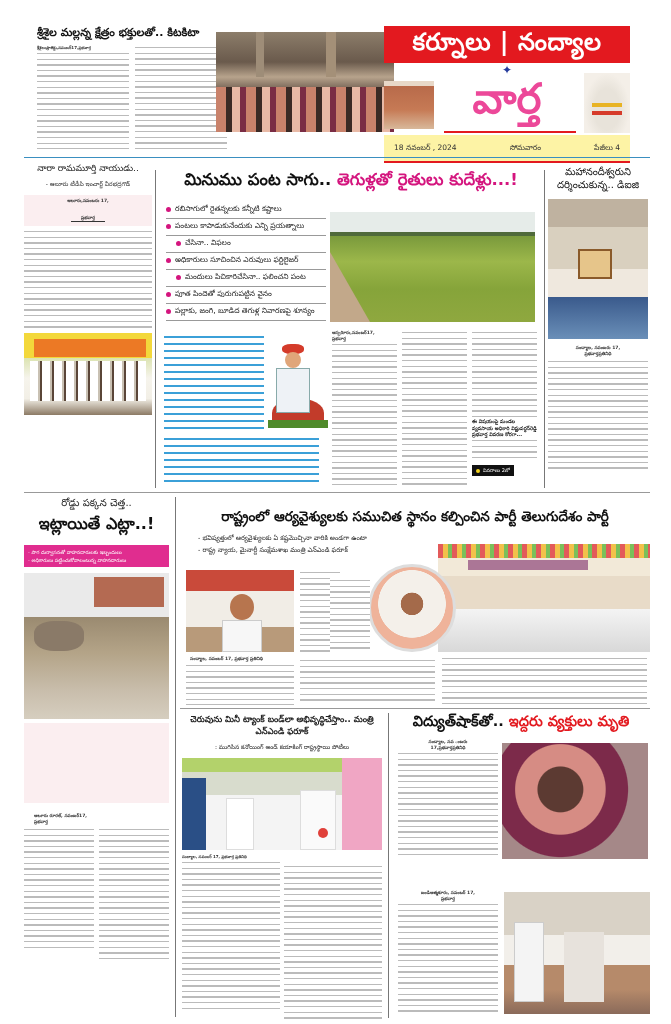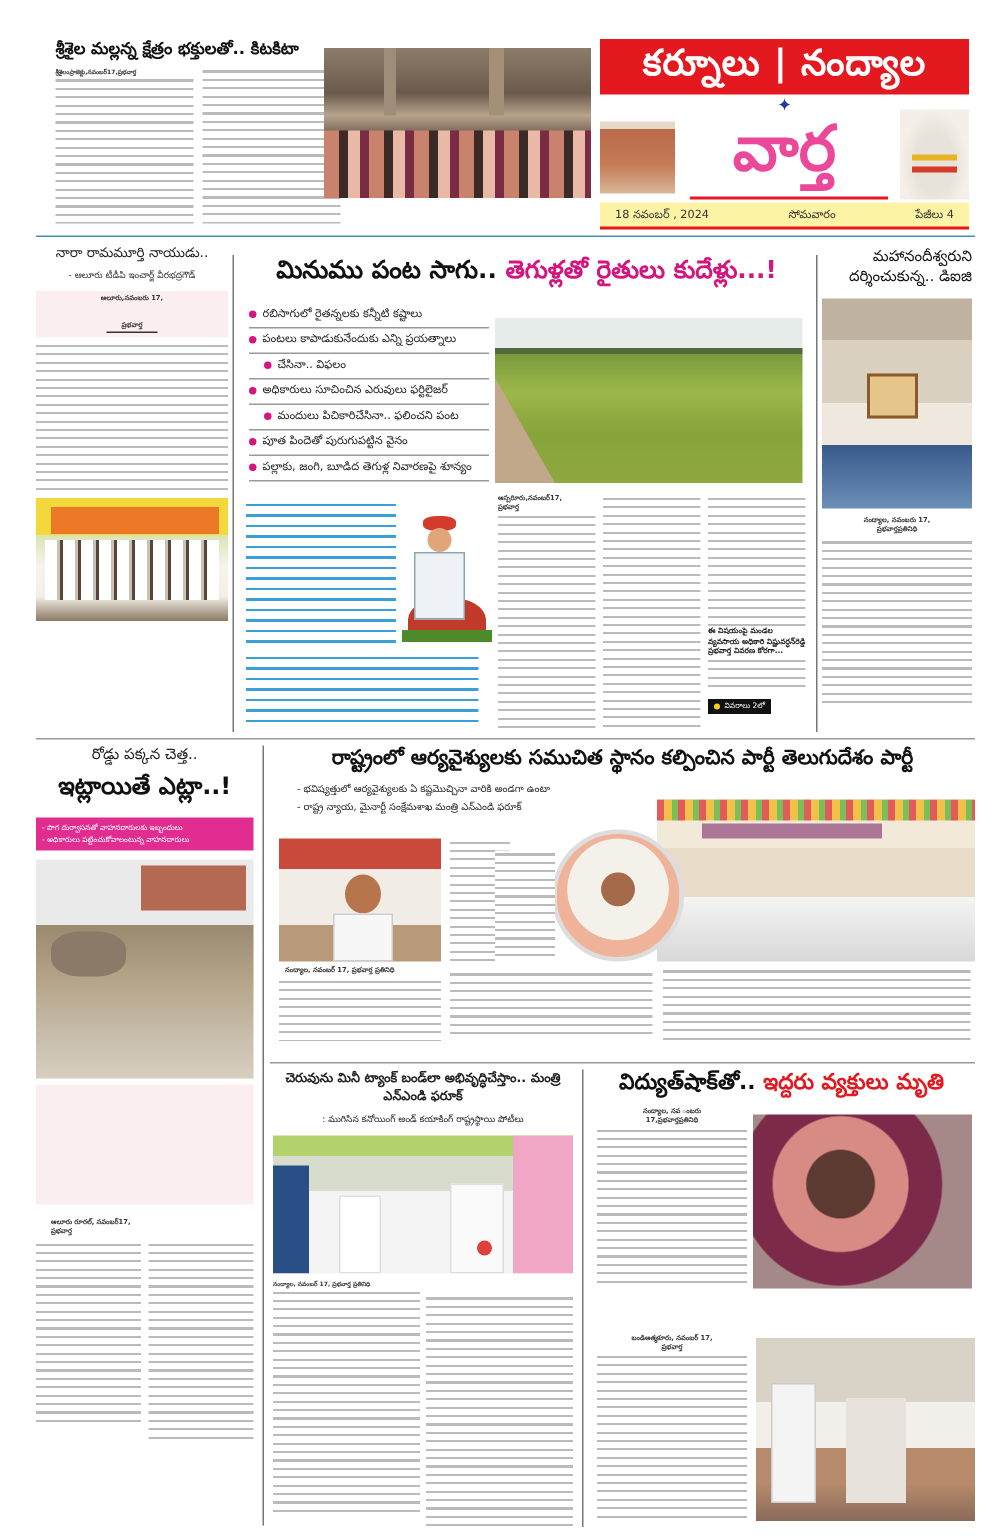--- a/index.html
+++ b/index.html
@@ -25,35 +25,35 @@
     </div>
     <div class="lines" style="flex:1;height:104px"></div>
   </div>
 </div>
 <div class="abs photo" style="left:216px;top:32px;width:178px;height:100px;background:linear-gradient(180deg,#8c7d6a 0%,#6a5a4c 30%,#b7a38c 45%,#4c3b33 65%,#c9a18a 85%,#7d4a5a 100%)">
   <div style="position:absolute;left:40px;top:0;width:8px;height:45px;background:#9e8d78"></div>
   <div style="position:absolute;left:110px;top:0;width:10px;height:45px;background:#a49078"></div>
   <div style="position:absolute;left:0;bottom:0;width:100%;height:45px;background:repeating-linear-gradient(90deg,#c9826b 0,#c9826b 10px,#3b2a25 10px,#3b2a25 16px,#e8b9a6 16px,#e8b9a6 24px,#7a2c44 24px,#7a2c44 30px)"></div>
 </div>
 
-<div class="abs" style="left:400px;top:26px;width:246px;height:131px">
+<div class="abs" style="left:384px;top:26px;width:246px;height:131px">
   <div style="background:#e3191f;height:37px;display:flex;align-items:center;justify-content:center">
     <span style="color:#fff;font-size:24px;font-weight:bold;letter-spacing:0.5px">కర్నూలు | నంద్యాల</span>
   </div>
   <div style="position:relative;height:72px;display:flex;align-items:center;justify-content:center">
     <div style="position:absolute;left:0;top:18px;width:50px;height:48px;background:linear-gradient(180deg,#e8d8c8 0 10%,#b86a4a 10%,#c67a55 60%,#d8b89a 100%)"></div>
     <div style="position:absolute;right:0;top:10px;width:46px;height:60px;background:radial-gradient(ellipse at 50% 60%,#e8e3da 40%,#f4efe8 70%)">
       <div style="position:absolute;left:8px;top:30px;width:30px;height:4px;background:#e8b324"></div>
       <div style="position:absolute;left:8px;top:38px;width:30px;height:4px;background:#d63b2a"></div>
     </div>
     <span style="position:absolute;left:118px;top:0;color:#253b9c;font-size:12px">✦</span>
     <span style="color:#ec4899;font-size:42px;font-weight:bold;line-height:60px">వార్త</span>
     <div style="position:absolute;left:60px;right:54px;bottom:2px;height:2px;background:#e3191f"></div>
   </div>
-  <div style="background:#fdf3a5;height:18px;display:flex;align-items:center;justify-content:space-between;padding:0 10px;border-bottom:2px solid #e3191f;font-size:7.5px;color:#333">
+  <div style="background:#fdf3a5;height:28px;display:flex;align-items:center;justify-content:space-between;padding:0 10px;border-bottom:2px solid #e3191f;font-size:7.5px;color:#333">
     <span>18 నవంబర్ , 2024</span>
     <span>సోమవారం</span>
     <span>పేజీలు 4</span>
   </div>
 </div>
 
 <div class="abs" style="left:24px;top:157px;width:626px;height:1px;background:#3a8fc0"></div>
 
 <div class="abs" style="left:24px;top:163px;width:128px;height:325px">
   <div style="font-size:9px;text-align:center;color:#222">నారా రామమూర్తి నాయుడు..</div>
@@ -111,21 +111,21 @@
     <div class="lines" style="height:20px"></div>
     <div style="background:#111;color:#fff;font-size:5px;padding:2px 4px;display:inline-flex;align-items:center;gap:3px;margin-top:2px">
       <span style="width:4px;height:4px;background:#f4d21c;border-radius:50%"></span>
       <span>వివరాలు 2లో</span>
     </div>
   </div>
 </div>
 <div class="abs" style="left:544px;top:170px;width:1px;height:318px;background:#777"></div>
 
 <div class="abs" style="left:548px;top:165px;width:100px;height:325px">
-  <div class="hl" style="font-size:10px;white-space:normal;text-align:right;line-height:13px;font-weight:normal">మహానందీశ్వరుని దర్శించుకున్న.. డిఐజి</div>
+  <div class="hl" style="font-size:10px;white-space:normal;text-align:center;line-height:13px;font-weight:normal">మహానందీశ్వరుని దర్శించుకున్న.. డిఐజి</div>
   <div class="photo" style="height:140px;margin-top:8px;background:linear-gradient(180deg,#bfb2a0 0 20%,#d9d0bf 20% 50%,#efe8de 50% 70%,#3a5a8c 70%,#6a8fb8 100%)">
     <div style="margin:50px 0 0 30px;width:34px;height:30px;background:#e6c58a;border:2px solid #8a5a2a"></div>
   </div>
   <div style="text-align:center;margin-top:6px">
     <div class="dateline">నంద్యాల, నవంబరు 17,</div>
     <div class="dateline">ప్రభవార్తప్రతినిధి</div>
   </div>
   <div class="lines" style="height:110px;margin-top:2px"></div>
 </div>
 
@@ -147,21 +147,21 @@
     <div class="dateline">ఆలూరు రూరల్, నవంబర్17,</div>
     <div class="dateline">ప్రభవార్త</div>
   </div>
   <div style="display:flex;gap:5px;margin-top:2px">
     <div class="lines" style="flex:1;height:125px"></div>
     <div class="lines" style="flex:1;height:135px"></div>
   </div>
 </div>
 <div class="abs" style="left:175px;top:497px;width:1px;height:520px;background:#777"></div>
 
-<div class="abs" style="left:180px;top:497px;width:470px;height:205px">
+<div class="abs" style="left:180px;top:508px;width:470px;height:205px">
   <div class="hl" style="font-size:13.5px;text-align:center">రాష్ట్రంలో ఆర్యవైశ్యులకు సముచిత స్థానం కల్పించిన పార్టీ తెలుగుదేశం పార్టీ</div>
   <div style="font-size:6.5px;margin:6px 0 0 18px">- భవిష్యత్తులో ఆర్యవైశ్యులకు ఏ కష్టమొచ్చినా వారికి అండగా ఉంటా</div>
   <div style="font-size:6.5px;margin:3px 0 12px 18px">- రాష్ట్ర న్యాయ, మైనార్టీ సంక్షేమశాఖ మంత్రి ఎన్‌ఎండి ఫరూక్</div>
   <div class="photo" style="position:absolute;left:258px;top:36px;width:212px;height:108px;background:linear-gradient(180deg,#d6c6a4 0 12%,#f2e9d8 12% 30%,#e8dbc8 30% 60%,#f4f4f4 60%,#d8d8d8 100%)">
     <div style="position:absolute;left:0;top:0;width:100%;height:14px;background:repeating-linear-gradient(90deg,#e35a5a 0,#e35a5a 5px,#f2c14a 5px,#f2c14a 10px,#7ac05a 10px,#7ac05a 14px)"></div>
     <div style="position:absolute;left:30px;top:16px;width:120px;height:10px;background:#7c2a6a;opacity:.6"></div>
   </div>
   <div class="photo" style="position:absolute;left:6px;top:62px;width:108px;height:82px;background:linear-gradient(180deg,#c94a3a 0 25%,#f1ede6 25% 70%,#b89a7a 70%)">
     <div style="position:absolute;left:44px;top:24px;width:24px;height:26px;background:#b7754e;border-radius:50%"></div>
     <div style="position:absolute;left:36px;top:50px;width:40px;height:32px;background:#f7f7f7;border:1px solid #ccc"></div>

